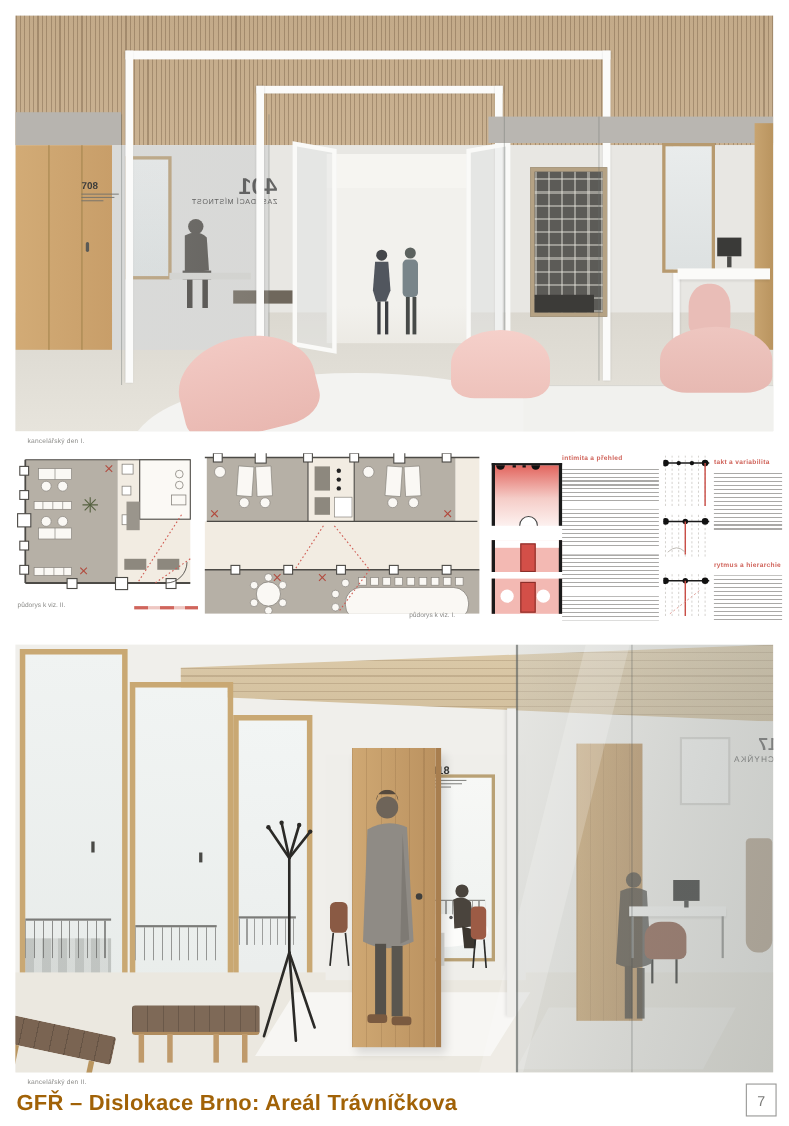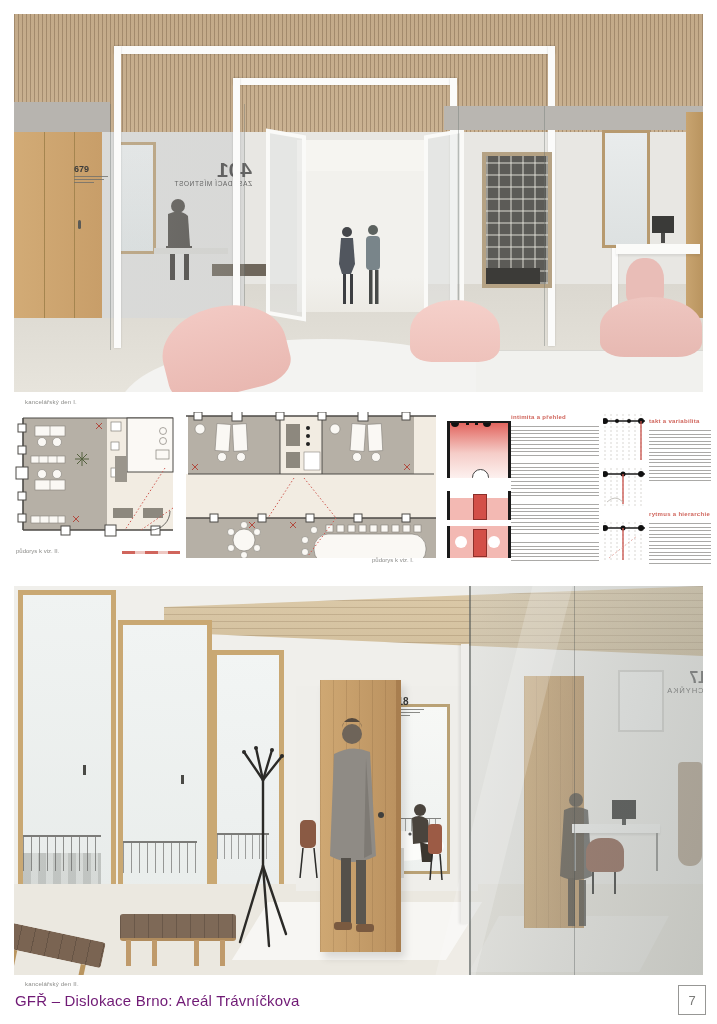--- a/index.html
+++ b/index.html
@@ -8,21 +8,21 @@
   .scene{overflow:hidden;background:#eceae6;}
   .caption{font-size:6px;color:#8b8b88;letter-spacing:.2px;}
   .sk{background:repeating-linear-gradient(180deg, rgba(92,90,86,.8) 0 1px, transparent 1px 3.6px);opacity:.65;}
   .skline{height:1px;background:#6f6f6c;opacity:.8;margin-top:2px;}
   .wfr{background:#fbfbfa;box-shadow:0 0 2px rgba(0,0,0,.18);}
   .seam{width:1px;background:rgba(105,112,110,.38);}
   .concept-h{font-size:6px;font-weight:bold;letter-spacing:.3px;}
   .mirror{transform:scaleX(-1);}
   .glasstxt{color:rgba(72,72,72,.82);}
   .plancap{font-size:6px;color:#8b8b88;}
-  .footer-title{font-size:15px;font-weight:400;color:#701a75;letter-spacing:.2px;}
+  .footer-title{font-size:20px;font-weight:700;color:#a16207;letter-spacing:.2px;}
   .pagebox{border:1px solid #979795;color:#7b7b79;font-size:13px;display:flex;align-items:center;justify-content:center;}
 </style>
 </head>
 <body>
 
 <div class="board">
 
   <section class="abs scene" style="left:14px;top:14px;width:689px;height:378px;">
 
     <div class="abs" style="left:0;top:0;width:689px;height:118px;background:repeating-linear-gradient(90deg, rgba(86,63,40,.30) 0 1px, rgba(0,0,0,0) 1px 4px), linear-gradient(180deg,#c3aa89,#cab292);"></div>
@@ -45,21 +45,21 @@
         <rect x="6" y="52" width="26" height="8" fill="#4e4a45"></rect>
         <rect x="10" y="60" width="5" height="26" fill="#3e3a36"></rect>
         <rect x="24" y="60" width="5" height="26" fill="#3e3a36"></rect>
       </svg>
       <div class="abs" style="left:52px;top:116px;width:74px;height:6px;background:#d7d6d2;"></div>
       <div class="abs" style="left:110px;top:132px;width:58px;height:12px;background:#6f675c;"></div>
       <div class="abs" style="left:0;top:0;width:142px;height:186px;background:linear-gradient(100deg,rgba(206,211,211,.30),rgba(190,196,196,.18));"></div>
     </div>
 
     <div class="abs" style="left:60px;top:150px;width:50px;">
-      <div style="font-size:9px;font-weight:bold;color:#3d3d3b;">679</div>
+      <div style="font-size:9px;font-weight:bold;color:#3d3d3b;">708</div>
       <div class="skline" style="width:34px;"></div>
       <div class="skline" style="width:30px;"></div>
       <div class="skline" style="width:20px;"></div>
     </div>
 
     <div class="abs mirror" style="left:138px;top:146px;width:100px;text-align:left;">
       <div class="glasstxt" style="font-size:21px;font-weight:bold;line-height:20px;">401</div>
       <div class="glasstxt" style="font-size:6.5px;letter-spacing:.6px;">ZASEDACÍ MÍSTNOST</div>
     </div>
 

